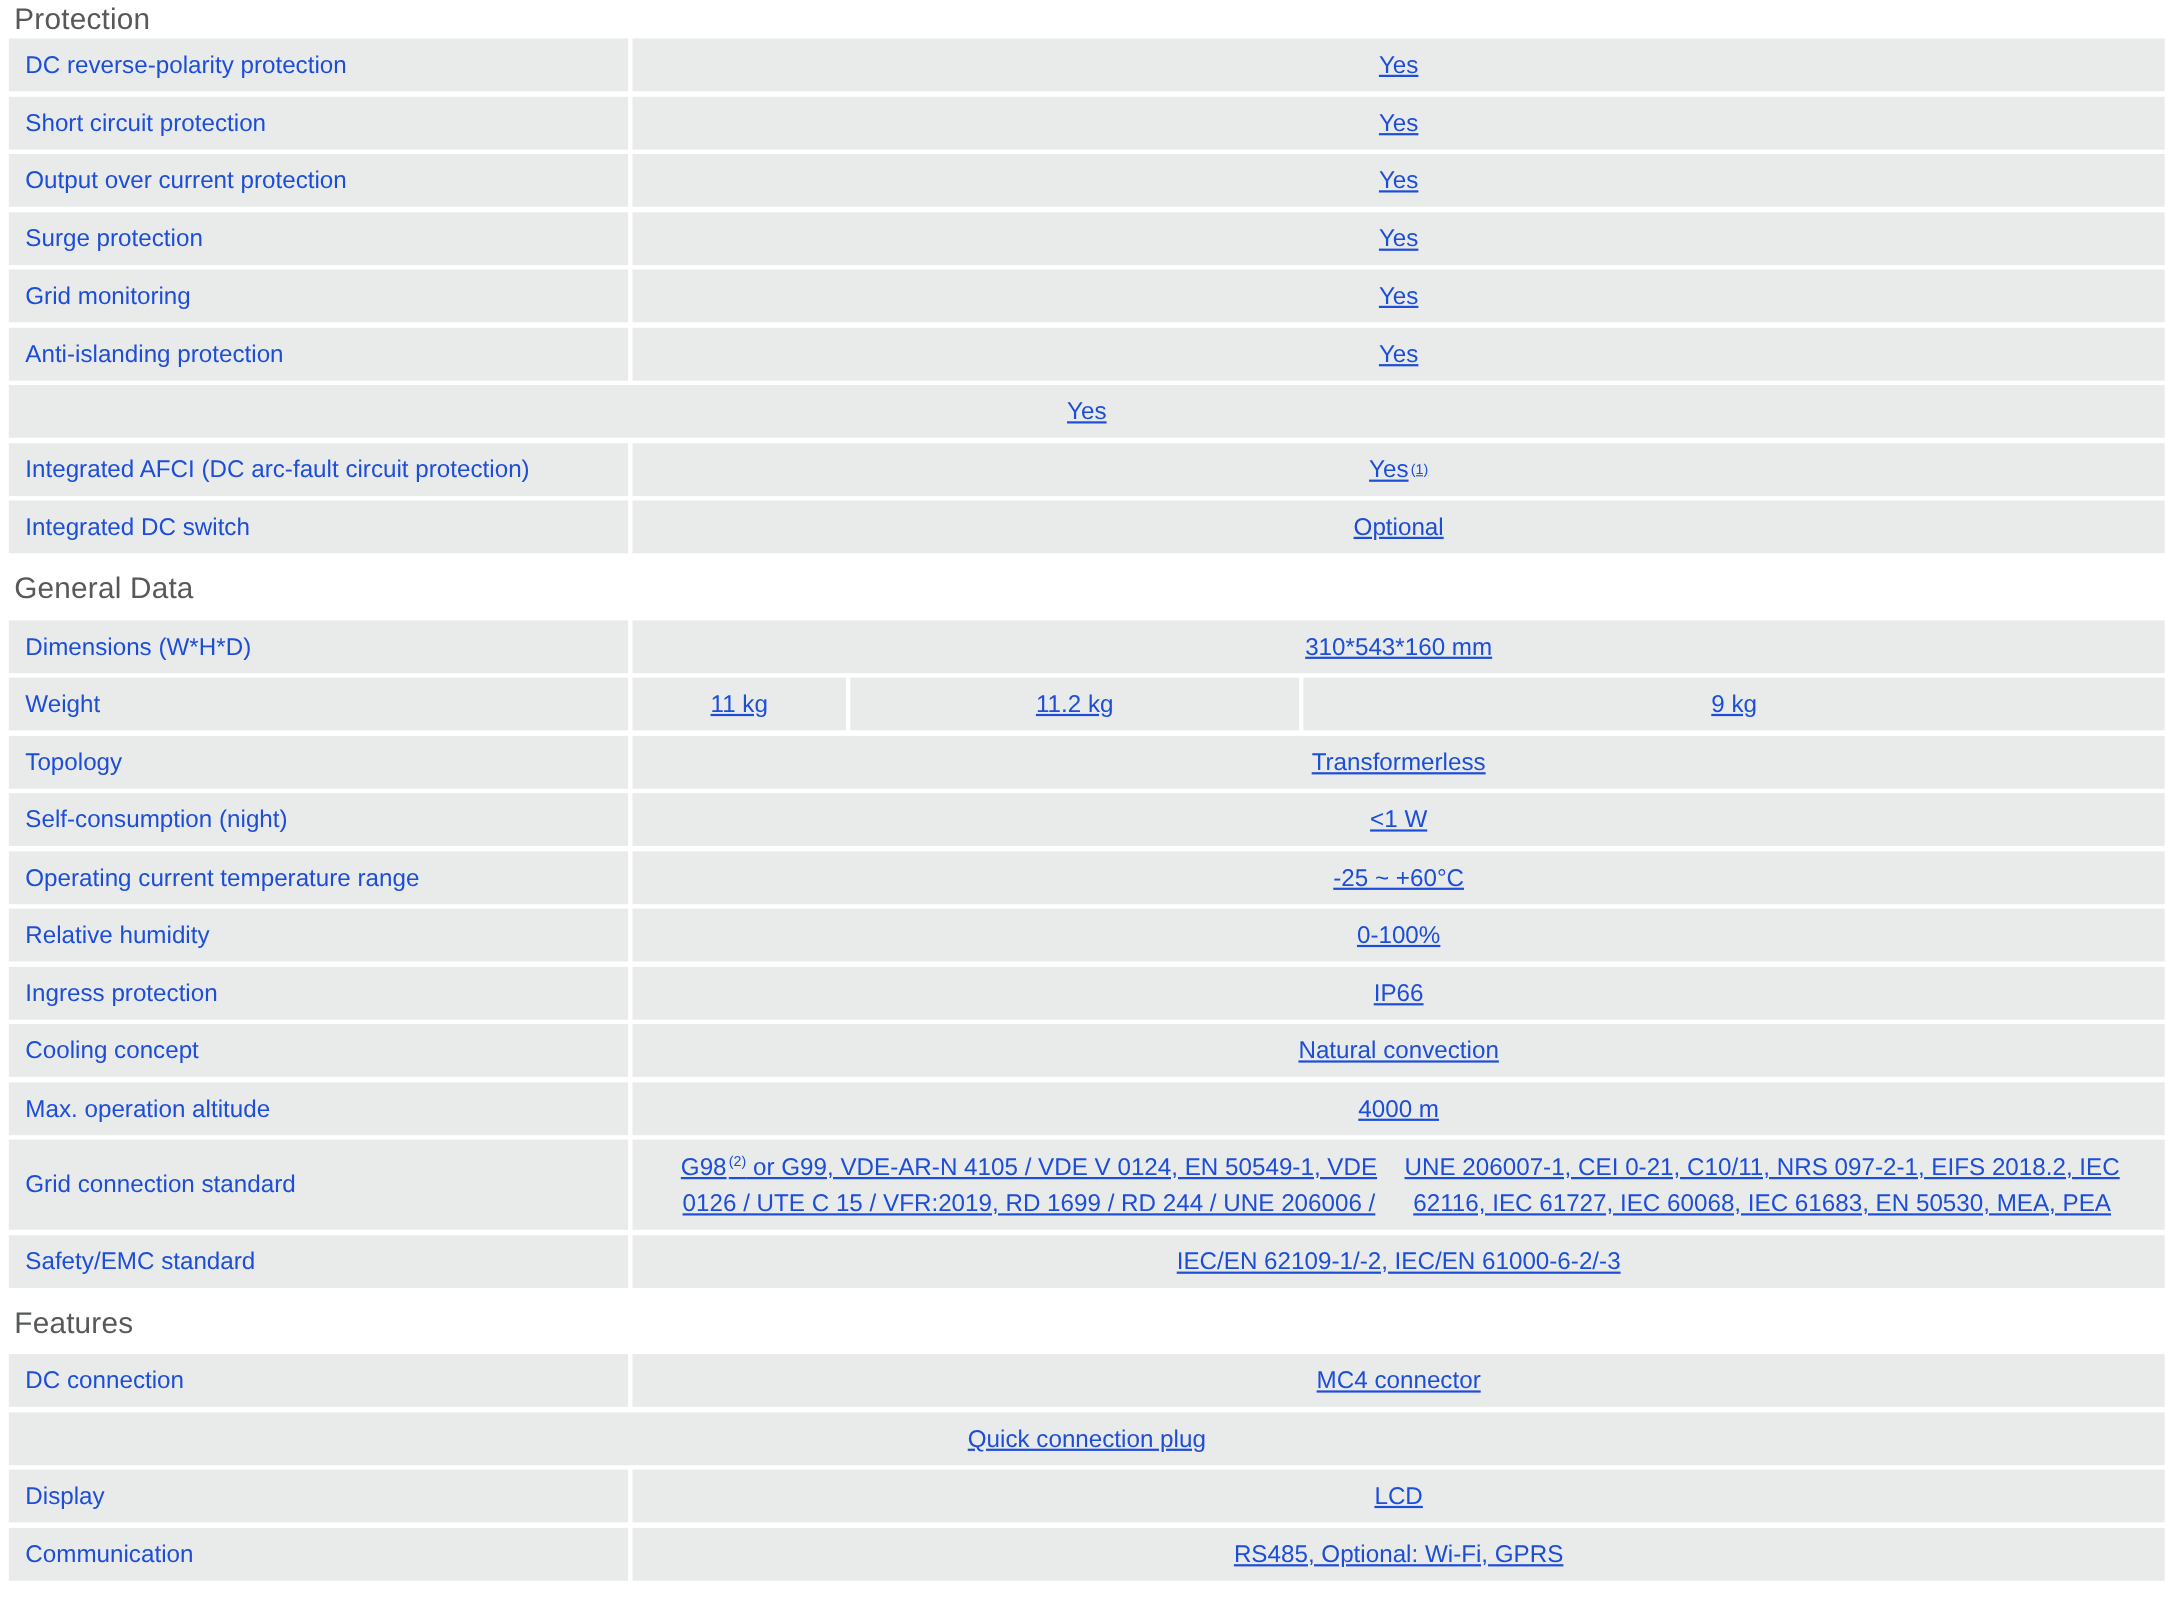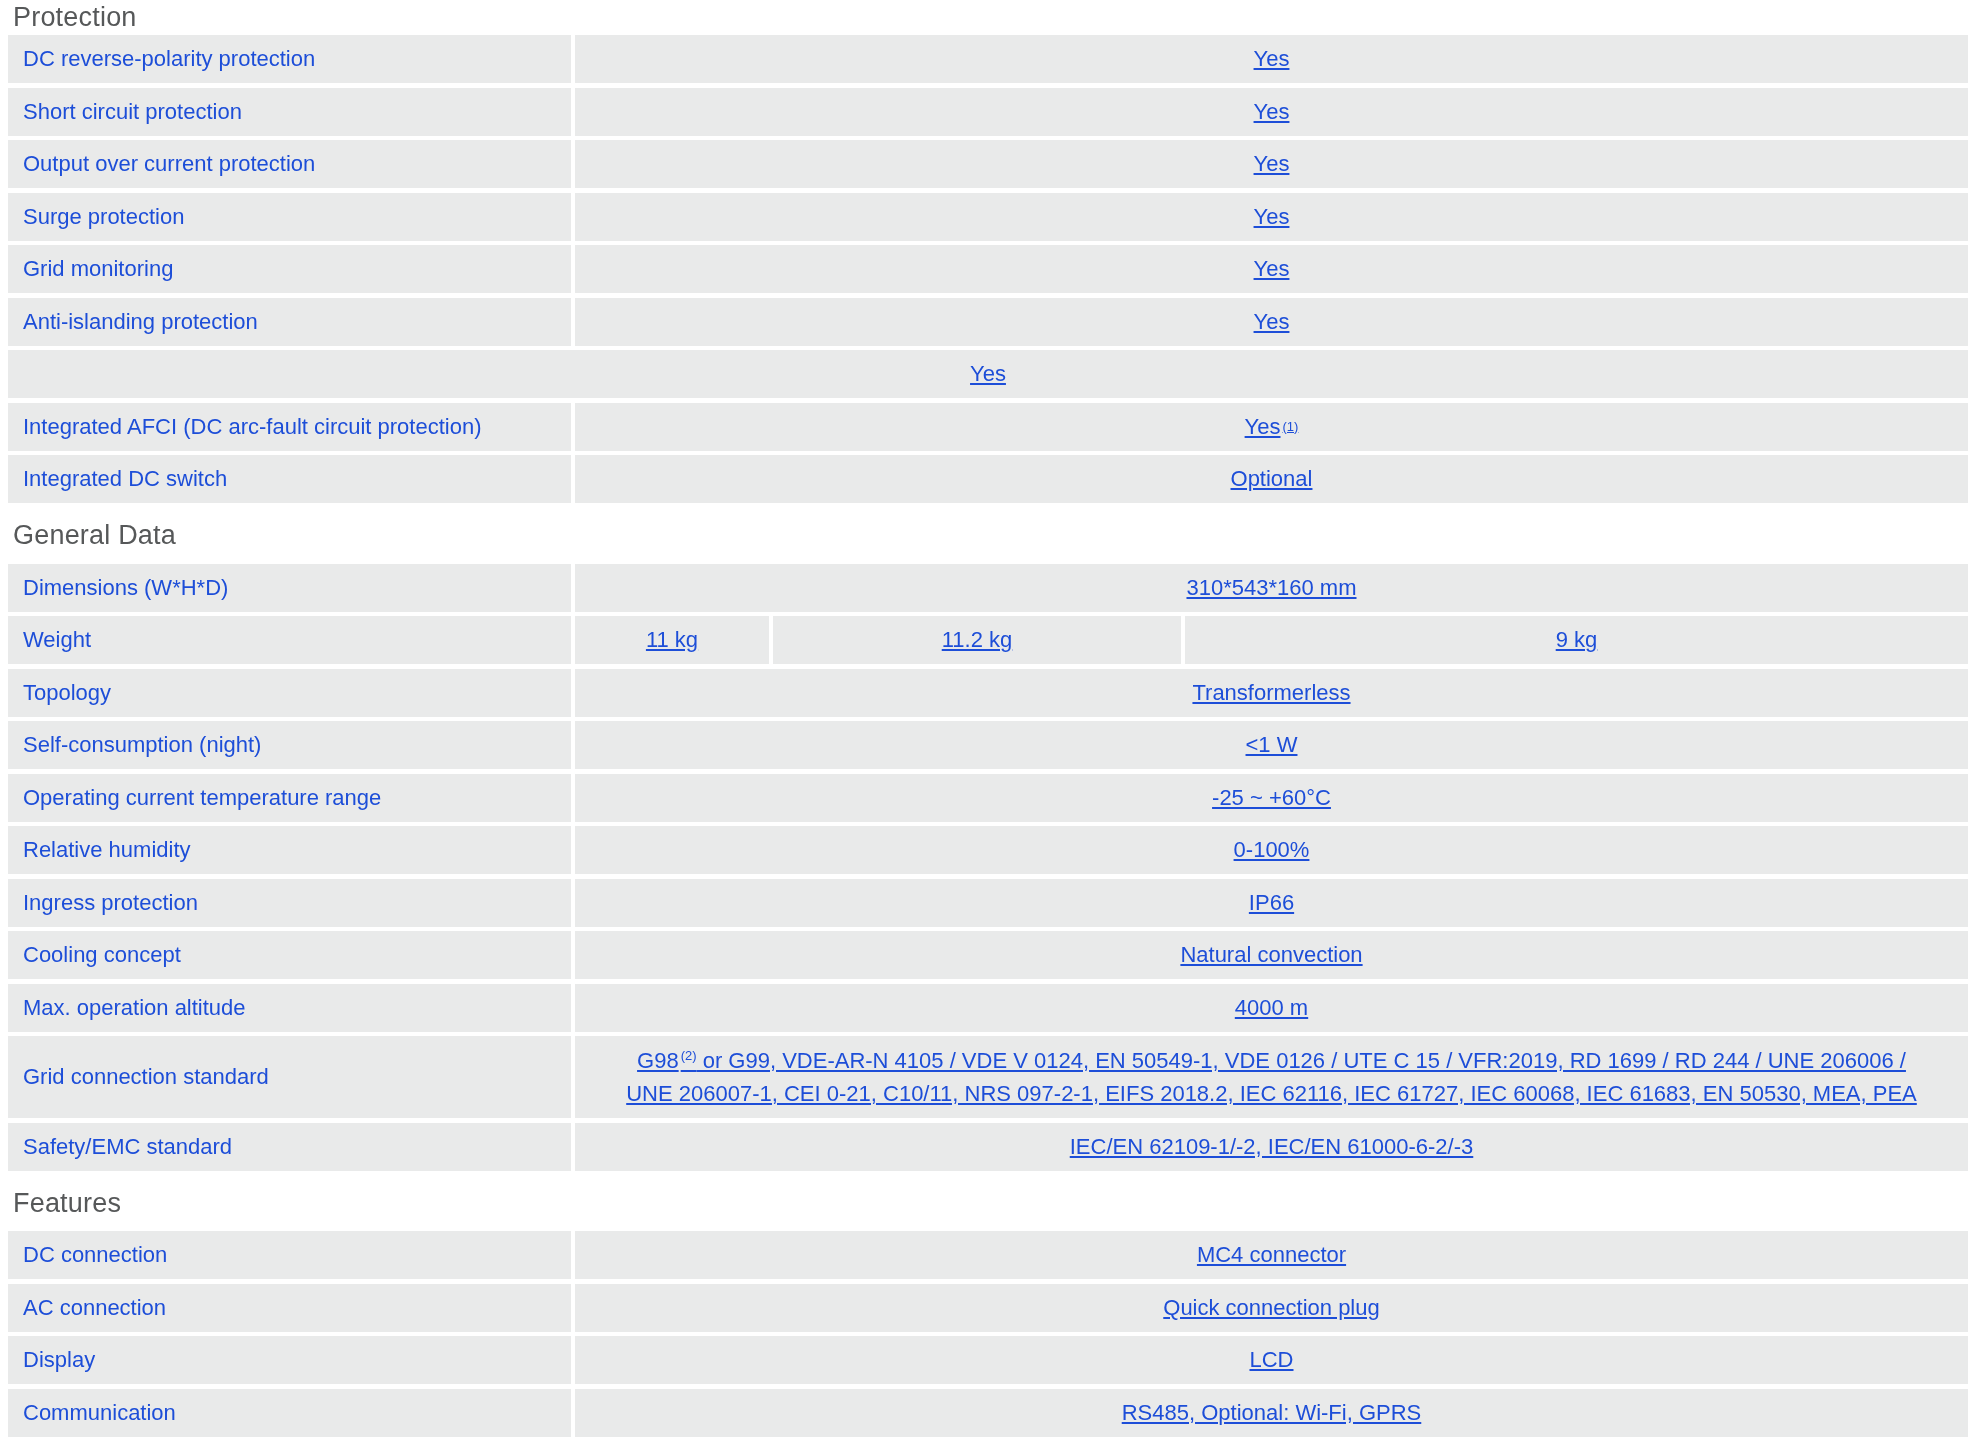--- a/index.html
+++ b/index.html
@@ -45,21 +45,21 @@
     flex: 1 1 auto;
     justify-content: center;
     text-align: center;
     padding: 0 30px;
     text-decoration: underline;
   }
   .cell.value.w1 { flex: 0 0 194px; }
   .cell.value.w2 { flex: 0 0 408px; }
   .row.tall { min-height: 82px; }
   .row.tall .cell.value {
-    flex-direction: column;
+    flex-direction: row;
     justify-content: center;
     line-height: 33px;
   }
   sup {
     font-size: 13px;
     line-height: 0;
     vertical-align: super;
     margin-left: 2px;
   }
 </style>
@@ -161,21 +161,20 @@
     <div class="cell value">IEC/EN 62109-1/-2, IEC/EN 61000-6-2/-3</div>
   </div>
 
   <div class="section-heading mid">Features</div>
 
   <div class="row">
     <div class="cell label">DC connection</div>
     <div class="cell value">MC4 connector</div>
   </div>
   <div class="row">
-    <div class="cell label">AC connection</div>
     <div class="cell value">Quick connection plug</div>
   </div>
   <div class="row">
     <div class="cell label">Display</div>
     <div class="cell value">LCD</div>
   </div>
   <div class="row">
     <div class="cell label">Communication</div>
     <div class="cell value">RS485, Optional: Wi-Fi, GPRS</div>
   </div>

